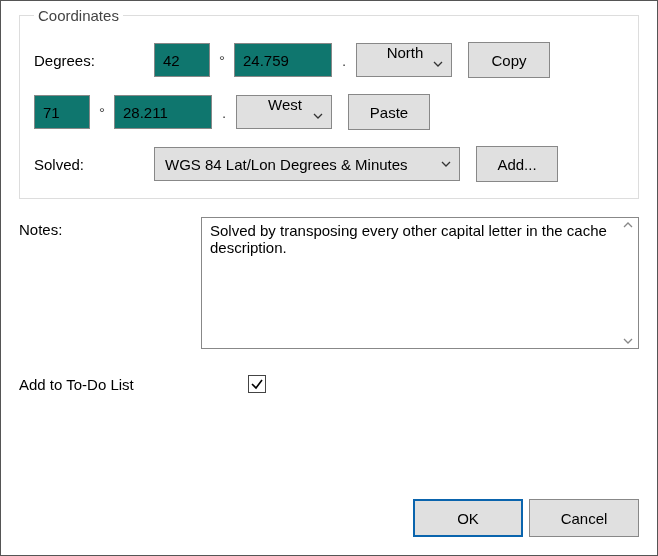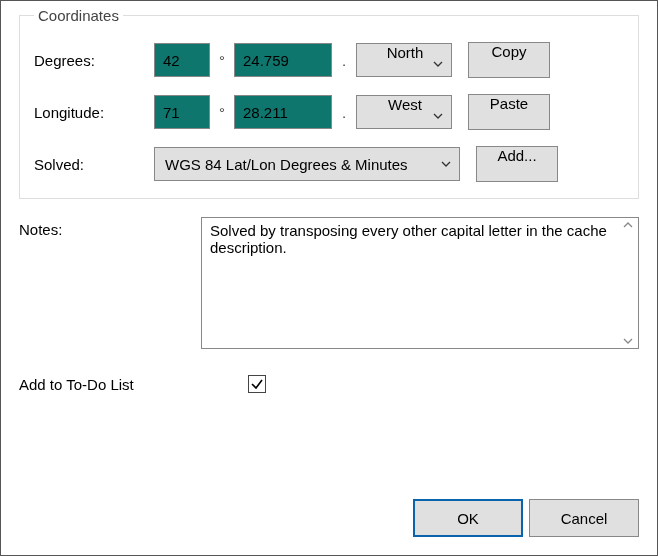--- a/index.html
+++ b/index.html
@@ -88,21 +88,21 @@
     margin-left: auto;
   }
   .dircombo { width: 96px; margin-right: 16px; flex-direction: column; }
   .fmtcombo { width: 306px; margin-right: 16px; }
   .btn {
     height: 36px;
     width: 82px;
     border: 1px solid #888;
     background: #e0e0e0;
     display: flex;
-    align-items: flex-start;
+    align-items: center;
     justify-content: center;
     cursor: default;
   }
   .notesrow {
     display: flex;
     margin-bottom: 26px;
   }
   .noteslabel {
     width: 182px;
     padding-top: 4px;
@@ -194,21 +194,20 @@
                 <path d="M1 1 L5 5 L9 1" fill="none" stroke="#333" stroke-width="1.3"></path>
               </svg>
             </span>
         </div>
         <div class="btn">
             <span>Copy</span>
           </div>
       </div>
 
       <div class="row">
-        <div class="rowlabel">Longitude:</div>
         <input class="numinput deg" value="71" style="">
         <div class="sep">°</div>
         <input class="numinput min" value="28.211" style="">
         <div class="sep">.</div>
         <div class="combo dircombo">
           <span>West</span>
           <span class="chev">
               <svg viewBox="0 0 10 6">
                 <path d="M1 1 L5 5 L9 1" fill="none" stroke="#333" stroke-width="1.3"></path>
               </svg>

